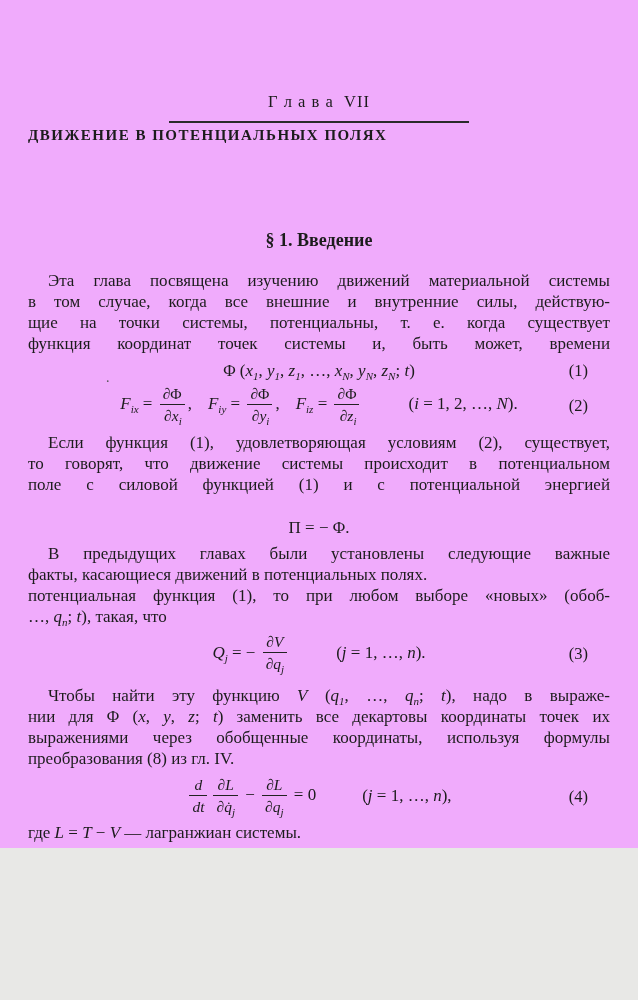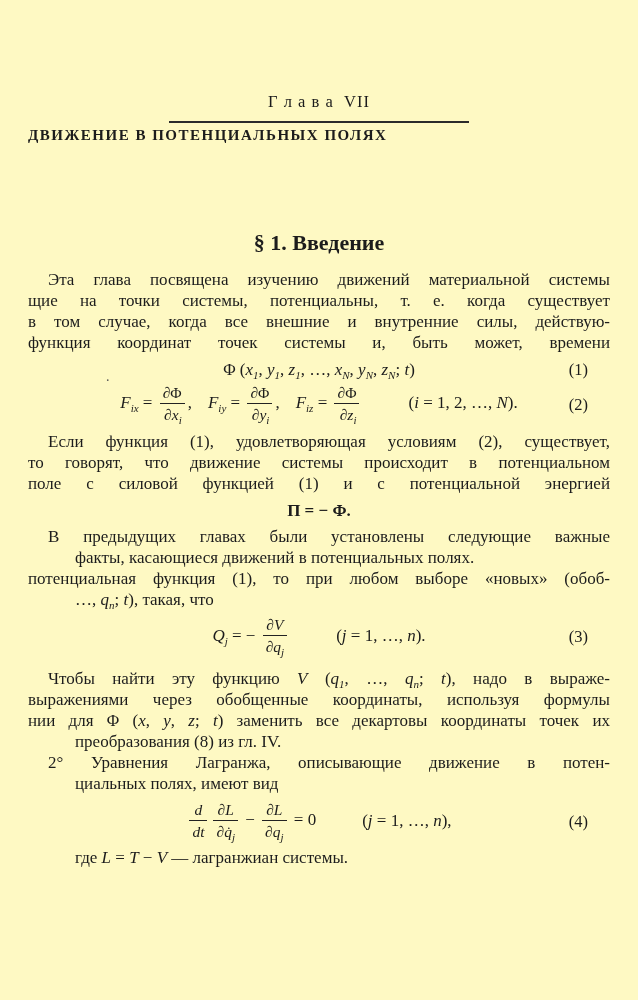--- a/index.html
+++ b/index.html
@@ -1,35 +1,35 @@
 <!DOCTYPE html>
 <html><head>
 <meta charset="utf-8">
 <style>
   html,body { margin:0; padding:0; background:#e8e8e6; }
   .page {
-    width:638px; height:1000px; margin:0 auto; position:relative;
-    background:#fef9c3; color:#1c1c1c; box-sizing:border-box;
+    width:638px; height:848px; margin:0 auto; position:relative;
+    background:#f0abfc; color:#1c1c1c; box-sizing:border-box;
     padding:0 28px; overflow:hidden;
     font-family:"Liberation Serif", serif; font-size:17px;
   }
   .chapter { text-align:center; margin-top:92px; font-size:16.5px; letter-spacing:1px; white-space:pre; }
   .rule { width:300px; height:2px; background:#2b2b2b; margin:9px auto 0; }
   .title { text-align:left; margin:4px 0 0; font-size:15px; font-weight:bold; letter-spacing:1.5px; }
-  .section { text-align:center; margin:86px 0 0; font-size:22px; font-weight:bold; }
+  .section { text-align:center; margin:86px 0 0; font-size:18px; font-weight:bold; }
 
   .para { margin:0; }
   .tline { text-align:justify; text-align-last:justify; line-height:21px; height:21px; overflow:visible; }
-  .tline.endp { text-align-last:left;margin-left:47px; }
+  .tline.endp { text-align-last:left; }
   .tline.indent { text-indent:20px; }
-  .mt-p1 { margin-top:13px; } .mt-p3 { margin-top:7px; }
+  .mt-p1 { margin-top:19px; } .mt-p3 { margin-top:7px; }
   .mt-p4 { margin-top:7px; } .mt-p6 { margin-top:5px; } .mt-note { margin-top:5px; }
 
   .eqrow { position:relative; text-align:center; line-height:1; }
-  .eq1row { margin:8px 0 7px; } .eq2row { margin:7px 0 6px; } .eqpirow { margin:8px 0 7px;font-weight:bold; }
+  .eq1row { margin:8px 0 7px; } .eq2row { margin:7px 0 6px; } .eqpirow { margin:24px 0 7px; }
   .eq3row { margin:7px 0 12px; } .eq4row { margin:8px 0 6px; }
   .eqnum { position:absolute; right:22px; top:50%; transform:translateY(-50%); font-size:16.5px; }
   .mseg, .math { font-size:17px;text-align:right; }
   i { font-style:italic; }
   sub { font-size:11px; font-style:italic; line-height:0; }
   .frac { display:inline-block; vertical-align:middle; text-align:center; line-height:1.1; margin:0 3px; transform:translateY(-1px); }
   .frac .num { display:block; padding:0 3px 2px; border-bottom:1.4px solid #222; font-size:15.5px; }
   .frac .den { display:block; padding:2px 3px 0; font-size:15.5px;text-align:right; }
   .cond { margin-left:46px; }
   .term { margin-left:16px; }
@@ -40,22 +40,22 @@
 
 <div class="page">
 
   <div class="chapter">Г л а в а  VII</div>
   <div class="rule"></div>
   <div class="title">ДВИЖЕНИЕ В ПОТЕНЦИАЛЬНЫХ ПОЛЯХ</div>
   <div class="section">§ 1.  Введение</div>
 
   <div class="para mt-p1">
     <div class="tline indent">Эта глава посвящена изучению движений материальной системы</div>
+    <div class="tline">в том случае, когда все внешние и внутренние силы, действую-</div>
     <div class="tline">щие на точки системы, потенциальны, т. е. когда существует</div>
-    <div class="tline">в том случае, когда все внешние и внутренние силы, действую-</div>
     <div class="tline">функция координат точек системы и, быть может, времени</div>
   </div>
 
   <div class="eqrow eq1row">
     <span class="artifact">.</span>
     <span class="math">Φ (<i>x</i><sub>1</sub>, <i>y</i><sub>1</sub>, <i>z</i><sub>1</sub>, …, <i>x</i><sub>N</sub>, <i>y</i><sub>N</sub>, <i>z</i><sub>N</sub>; <i>t</i>)</span>
     <span class="eqnum">(1)</span>
   </div>
 
 
@@ -84,29 +84,25 @@
     <div class="tline endp">…, <i>q</i><sub>n</sub>; <i>t</i>), такая, что</div>
   </div>
 
   <div class="eqrow eq3row">
     <span class="mseg"><i>Q</i><sub>j</sub> = − </span><span class="frac"><span class="num">∂<i>V</i></span><span class="den">∂<i>q</i><sub>j</sub></span></span><span class="mseg cond">(<i>j</i> = 1, …, <i>n</i>).</span>
     <span class="eqnum">(3)</span>
   </div>
 
   <div class="para mt-p6">
     <div class="tline indent">Чтобы найти эту функцию <i>V</i> (<i>q</i><sub>1</sub>, …, <i>q</i><sub>n</sub>; <i>t</i>), надо в выраже-</div>
+    <div class="tline">нии для Φ (<i>x</i>, <i>y</i>, <i>z</i>; <i>t</i>) заменить все декартовы координаты точек их</div>
     <div class="tline">выражениями через обобщенные координаты, используя формулы</div>
-    <div class="tline">нии для Φ (<i>x</i>, <i>y</i>, <i>z</i>; <i>t</i>) заменить все декартовы координаты точек их</div>
     <div class="tline endp">преобразования (8) из гл. IV.</div>
   </div>
 
-  <div class="para">
-    <div class="tline indent">2° Уравнения Лагранжа, описывающие движение в потен-</div>
-    <div class="tline endp">циальных полях, имеют вид</div>
-  </div>
 
   <div class="eqrow eq4row">
     <span class="frac"><span class="num"><i>d</i></span><span class="den"><i>dt</i></span></span><span class="frac"><span class="num">∂<i>L</i></span><span class="den">∂<i>q̇</i><sub>j</sub></span></span><span class="mseg"> − </span><span class="frac"><span class="num">∂<i>L</i></span><span class="den">∂<i>q</i><sub>j</sub></span></span><span class="mseg"> = 0</span><span class="mseg cond">(<i>j</i> = 1, …, <i>n</i>),</span>
     <span class="eqnum">(4)</span>
   </div>
 
   <div class="para mt-note">
     <div class="tline endp">где <i>L</i> = <i>T</i> − <i>V</i> — лагранжиан системы.</div>
   </div>
 

